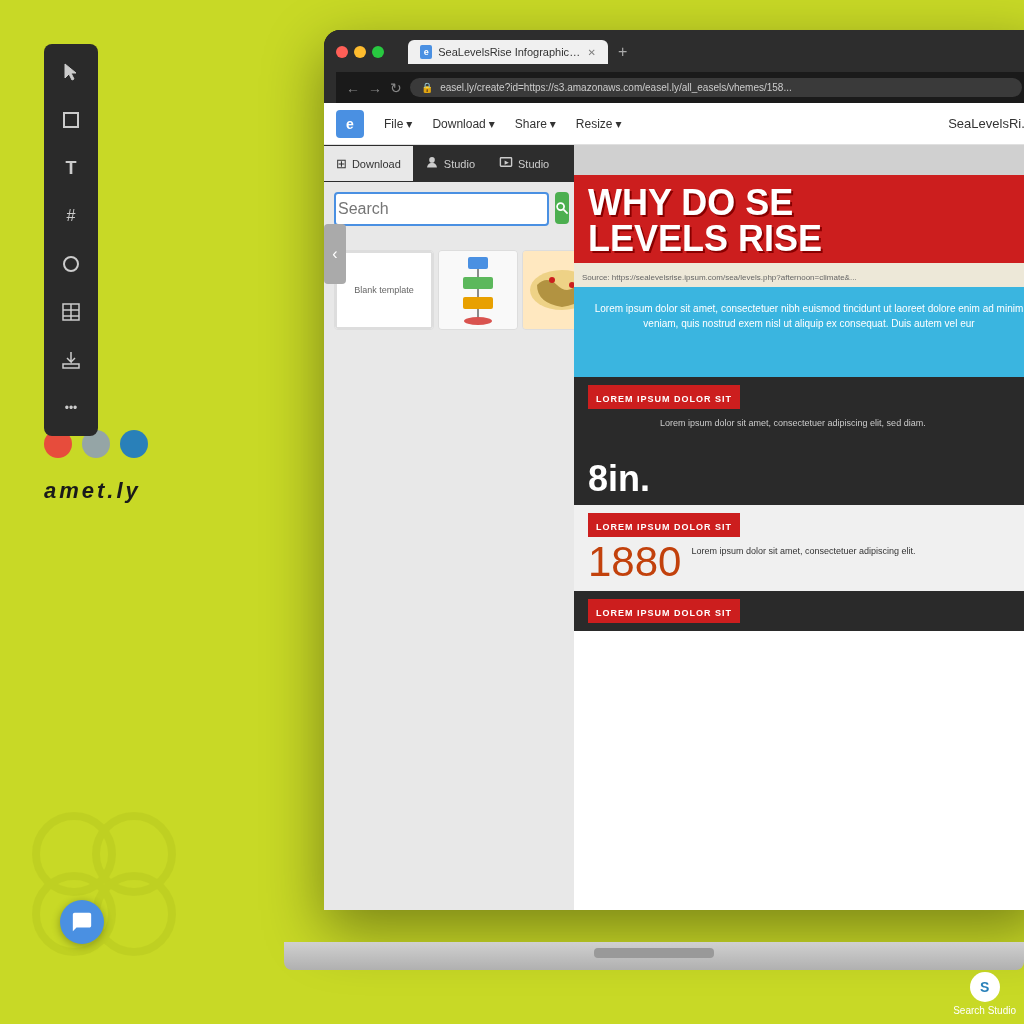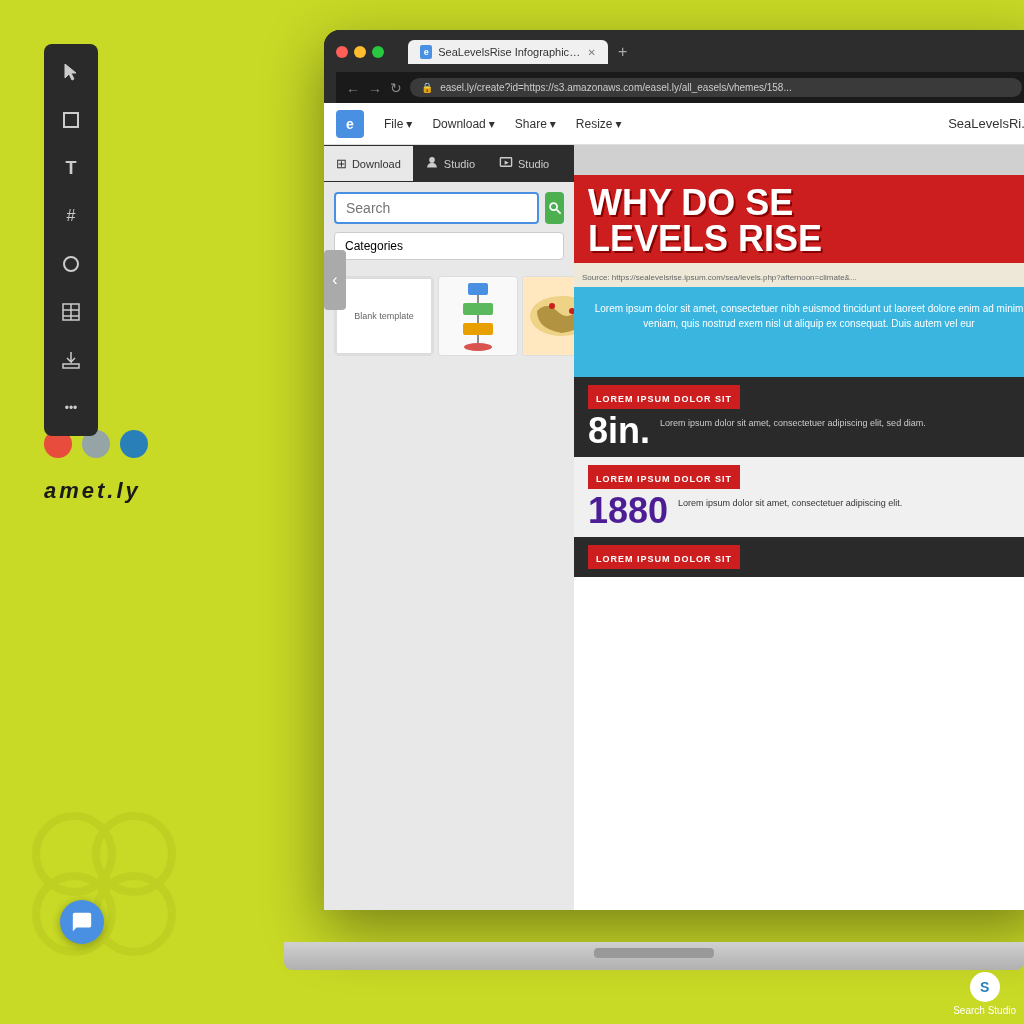--- a/index.html
+++ b/index.html
@@ -304,22 +304,22 @@
     }
     .search-row {
       display: flex;
       gap: 6px;
       margin-bottom: 8px;
     }
     .search-input {
       flex: 1;
       border: 2px solid #4a90e2;
       border-radius: 4px;
-      padding: 6px 10px;
-      font-size: 14px;
+      padding: 6px 2px;
+      font-size: 16px;
       outline: none;
     }
     .search-btn {
       background: #4CAF50;
       border: none;
       border-radius: 4px;
       width: 32px;
       height: 32px;
       display: flex;
       align-items: center;
@@ -588,25 +588,20 @@
         <div class="search-area">
           <div class="search-row">
             <input type="text" class="search-input" placeholder="Search" style="">
             <button class="search-btn">
               <svg width="14" height="14" viewBox="0 0 20 20" fill="none" stroke="white" stroke-width="2.5">
                 <circle cx="8" cy="8" r="5"></circle>
                 <line x1="12" y1="12" x2="18" y2="18"></line>
               </svg>
             </button>
           </div>
-          <div class="categories-row">
-            <select class="categories-select">
-              <option>Categories</option>
-            </select>
-          </div>
         </div>
 
         <div class="panel-nav">
           <div class="template-list" style="display:flex;flex-direction:row;flex-wrap:nowrap;gap:4px;padding:6px 30px 6px 10px;overflow:hidden;">
 
             <div class="template-item" style="width:100px;height:80px;flex-shrink:0;text-align:right;">
               <div class="tmpl-blank">
                 <span>Blank template</span>
               </div>
             </div>
@@ -659,31 +654,31 @@
 
           <div style="background:#3ab5e0;padding:14px;min-height:90px;">
             <div style="color:white;font-size:10px;line-height:1.5;text-align:center;">Lorem ipsum dolor sit amet, consectetuer nibh euismod tincidunt ut laoreet dolore enim ad minim veniam, quis nostrud exem nisl ut aliquip ex consequat. Duis autem vel eur</div>
           </div>
 
           <div style="background:#2a2a2a;padding:8px 14px;">
             <div style="background:#cc1e1e;padding:3px 8px;display:inline-block;margin-bottom:4px;">
               <span style="color:white;font-size:9px;font-weight:bold;letter-spacing:1px;">LOREM IPSUM DOLOR SIT</span>
             </div>
             <div style="display:flex;gap:10px;align-items:flex-start;">
-              <div style="font-size:36px;font-weight:900;color:white;line-height:1;">8in.</div>
+              <div style="font-size:36px;font-weight:900;color:white;line-height:1;margin-top:48px;">8in.</div>
               <div style="color:#ccc;font-size:9px;line-height:1.4;padding-top:4px;flex:1;">Lorem ipsum dolor sit amet, consectetuer adipiscing elit, sed diam.</div>
             </div>
           </div>
 
           <div style="background:#f0f0f0;padding:8px 14px;">
             <div style="background:#cc1e1e;padding:3px 8px;display:inline-block;margin-bottom:4px;">
               <span style="color:white;font-size:9px;font-weight:bold;letter-spacing:1px;">LOREM IPSUM DOLOR SIT</span>
             </div>
             <div style="display:flex;gap:10px;align-items:flex-start;">
-              <div style="font-size:36px;font-weight:700;color:#4c1d95;line-height:1;">1880</div>
+              <div style="font-size:42px;font-weight:400;color:#c2410c;line-height:1;">1880</div>
               <div style="color:#333;font-size:9px;line-height:1.4;padding-top:4px;flex:1;">Lorem ipsum dolor sit amet, consectetuer adipiscing elit.</div>
             </div>
           </div>
 
           <div style="background:#2a2a2a;padding:8px 14px;">
             <div style="background:#cc1e1e;padding:3px 8px;display:inline-block;">
               <span style="color:white;font-size:9px;font-weight:bold;letter-spacing:1px;">LOREM IPSUM DOLOR SIT</span>
             </div>
           </div>
         </div>

